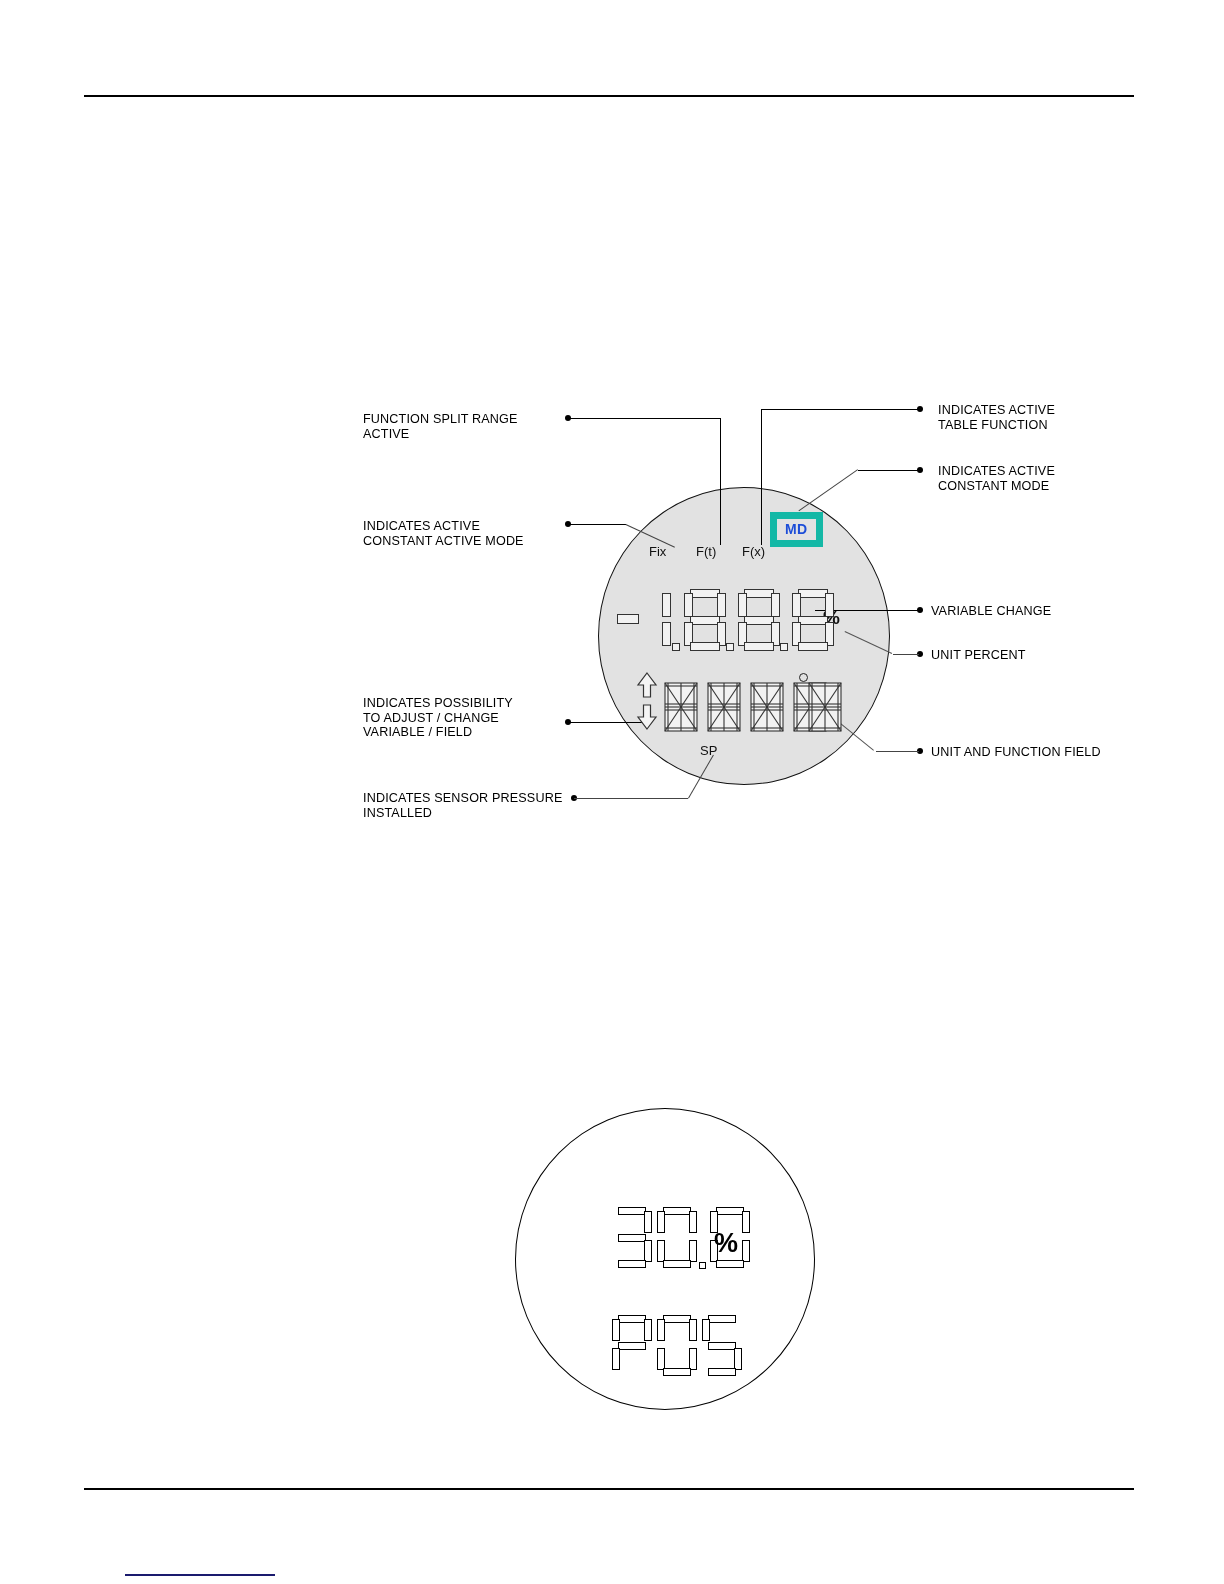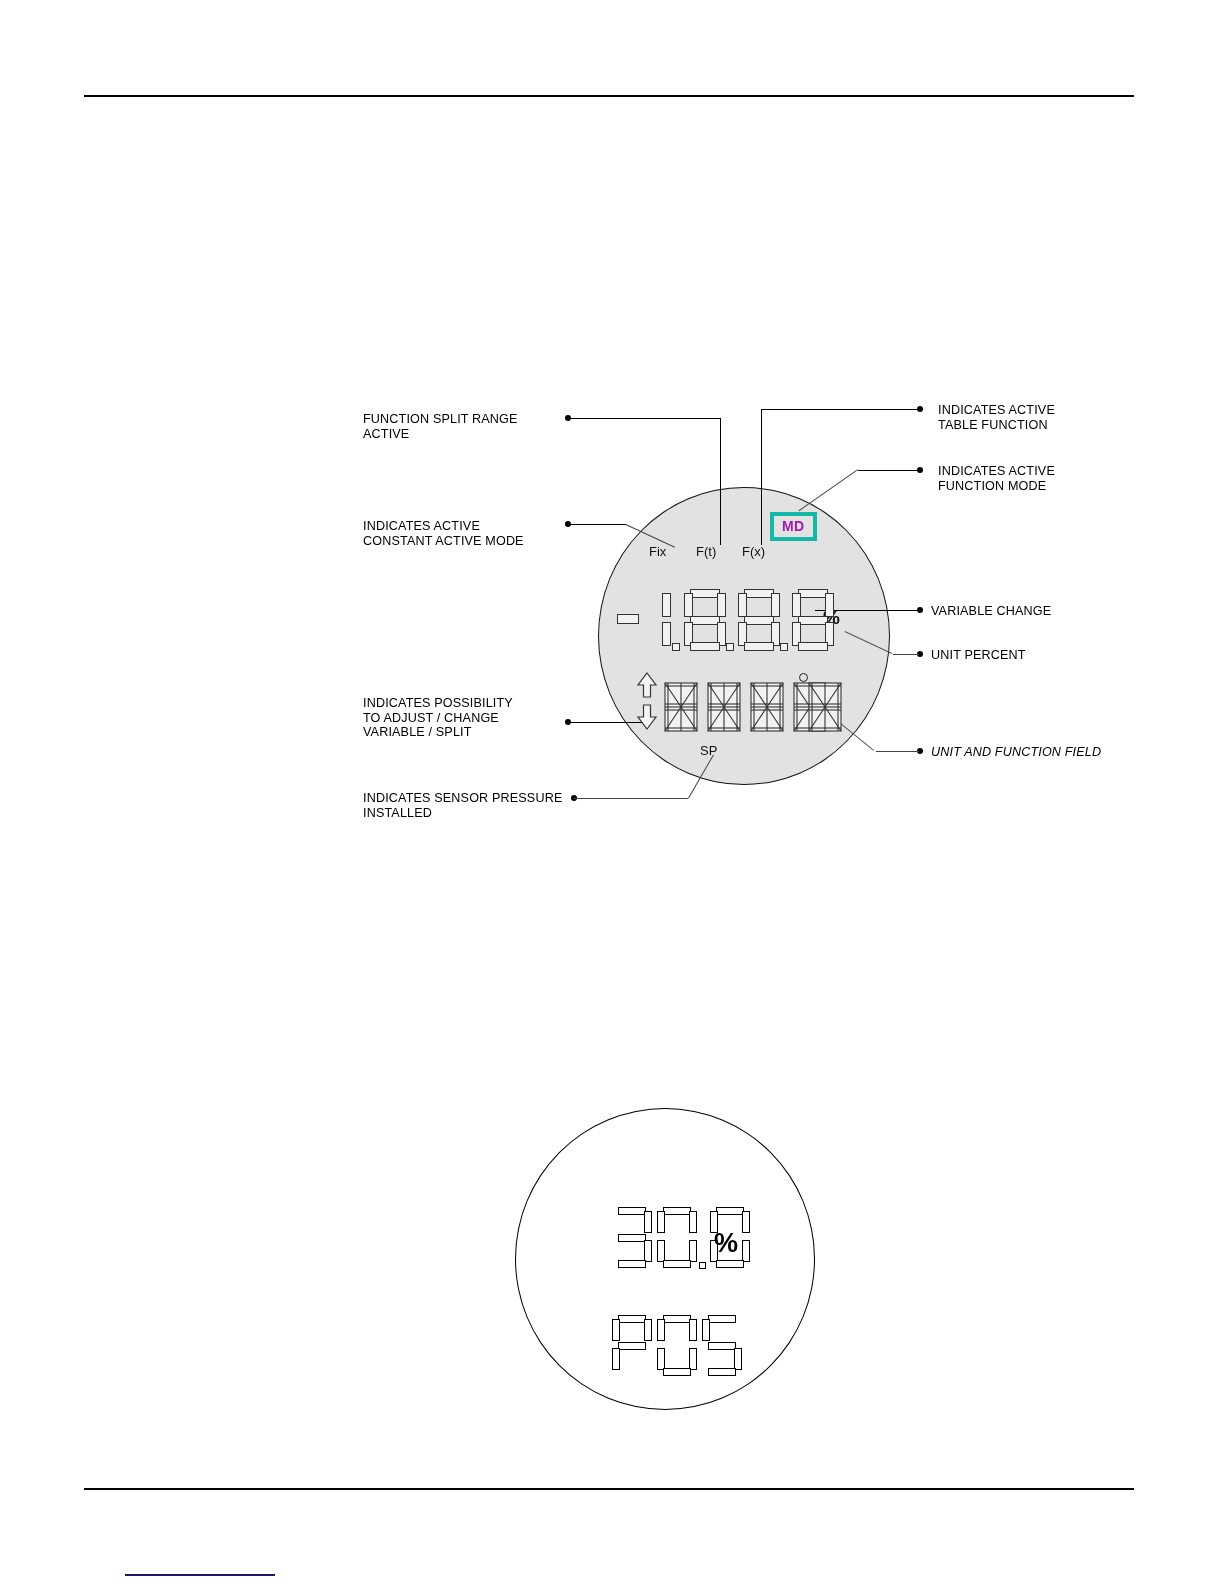--- a/index.html
+++ b/index.html
@@ -44,27 +44,27 @@
   .ln { position:absolute; background:#000; }
   .lnh { height:1.2px; }
   .lnv { width:1.2px; }
   .lnd { position:absolute; transform-origin: 0 0; height:1.1px; background:#444; }
 
   
   .mk { position:absolute; font-size:13px; color:#111; }
 
   .md-box {
     position:absolute;
-    border:4px solid #14b8a6;
+    border:7px solid #14b8a6;
     background:#e2e2e2;
     font-size:14px;
     font-weight:bold;
     padding:2px 8px 3px 8px;
     letter-spacing:0.4px;
-    color:#a21caf;
+    color:#1d4ed8;
   }
 
   
   .seg7 { position:absolute; }
   .seg {
     position:absolute;
     background:#f2f2f2;
     border:1.1px solid #333;
   }
   .seg.h { height:9px; }
@@ -138,49 +138,49 @@
     <div class="lbl" style="left:363px; top:412px;"><span>FUNCTION SPLIT RANGE</span><br><span>ACTIVE</span></div>
     <div class="dot" style="left:565px; top:415px;"></div>
     <div class="ln lnh" style="left:568px; top:417.5px; width:153px;"></div>
     <div class="ln lnv" style="left:720px; top:417.5px; height:127px;"></div>
 
     <div class="lbl" style="left:363px; top:519px;"><span>INDICATES ACTIVE</span><br><span>CONSTANT ACTIVE MODE</span></div>
     <div class="dot" style="left:565px; top:521px;"></div>
     <div class="ln lnh" style="left:568px; top:523.5px; width:58px;"></div>
     <div class="lnd" style="left:626px; top:523.5px; width:54px; transform:rotate(25deg);"></div>
 
-    <div class="lbl" style="left:363px; top:696px;"><span>INDICATES POSSIBILITY</span><br><span>TO ADJUST / CHANGE</span><br><span>VARIABLE / SPLIT</span></div>
+    <div class="lbl" style="left:363px; top:696px;"><span>INDICATES POSSIBILITY</span><br><span>TO ADJUST / CHANGE</span><br><span>VARIABLE / FIELD</span></div>
     <div class="dot" style="left:565px; top:719px;"></div>
     <div class="ln lnh" style="left:568px; top:721.5px; width:75px;"></div>
 
     <div class="lbl" style="left:363px; top:791px;"><span>INDICATES SENSOR PRESSURE</span><br><span>INSTALLED</span></div>
     <div class="dot" style="left:571px; top:795px;"></div>
     <div class="ln lnh" style="left:574px; top:797.5px; width:114px; background:#444;"></div>
     <div class="lnd" style="left:688px; top:797.5px; width:50px; transform:rotate(-60deg); background:#444;"></div>
 
     <div class="lbl" style="left:938px; top:403px;"><span>INDICATES ACTIVE</span><br><span>TABLE FUNCTION</span></div>
     <div class="dot" style="left:917px; top:406px;"></div>
     <div class="ln lnh" style="left:761px; top:408.5px; width:158px;"></div>
     <div class="ln lnv" style="left:761px; top:408.5px; height:136px;"></div>
 
-    <div class="lbl" style="left:938px; top:464px;"><span>INDICATES ACTIVE</span><br><span>FUNCTION MODE</span></div>
+    <div class="lbl" style="left:938px; top:464px;"><span>INDICATES ACTIVE</span><br><span>CONSTANT MODE</span></div>
     <div class="dot" style="left:917px; top:467px;"></div>
     <div class="ln lnh" style="left:858px; top:469.5px; width:61px;"></div>
     <div class="lnd" style="left:858px; top:469.5px; width:72px; transform:rotate(145deg); background:#444;"></div>
 
     <div class="lbl" style="left:931px; top:604px;"><span>VARIABLE CHANGE</span></div>
     <div class="dot" style="left:917px; top:607px;"></div>
     <div class="ln lnh" style="left:815px; top:609.5px; width:104px; height:1.6px;"></div>
 
     <div class="lbl" style="left:931px; top:648px;"><span>UNIT PERCENT</span></div>
     <div class="dot" style="left:917px; top:651px;"></div>
     <div class="ln lnh" style="left:893px; top:653.5px; width:26px; background:#444;"></div>
     <div class="lnd" style="left:845px; top:631px; width:52px; transform:rotate(25deg); background:#555;"></div>
 
-    <div class="lbl" style="left:931px; top:745px;font-style:italic;"><span>UNIT AND FUNCTION FIELD</span></div>
+    <div class="lbl" style="left:931px; top:745px;"><span>UNIT AND FUNCTION FIELD</span></div>
     <div class="dot" style="left:917px; top:748px;"></div>
     <div class="ln lnh" style="left:876px; top:750.5px; width:43px; background:#444;"></div>
     <div class="lnd" style="left:832px; top:716px; width:54px; transform:rotate(39deg); background:#555;"></div>
 
     <div class="mk" style="left:649px; top:544px;">Fix</div>
     <div class="mk" style="left:696px; top:544px;">F(t)</div>
     <div class="mk" style="left:742px; top:544px;">F(x)</div>
     <div class="md-box" style="left:770px; top:512px;">MD</div>
     <div class="mk" style="left:700px; top:743px;">SP</div>
     <div class="mk" style="left:823px; top:607px; font-size:19px; font-weight:bold;">%</div>

